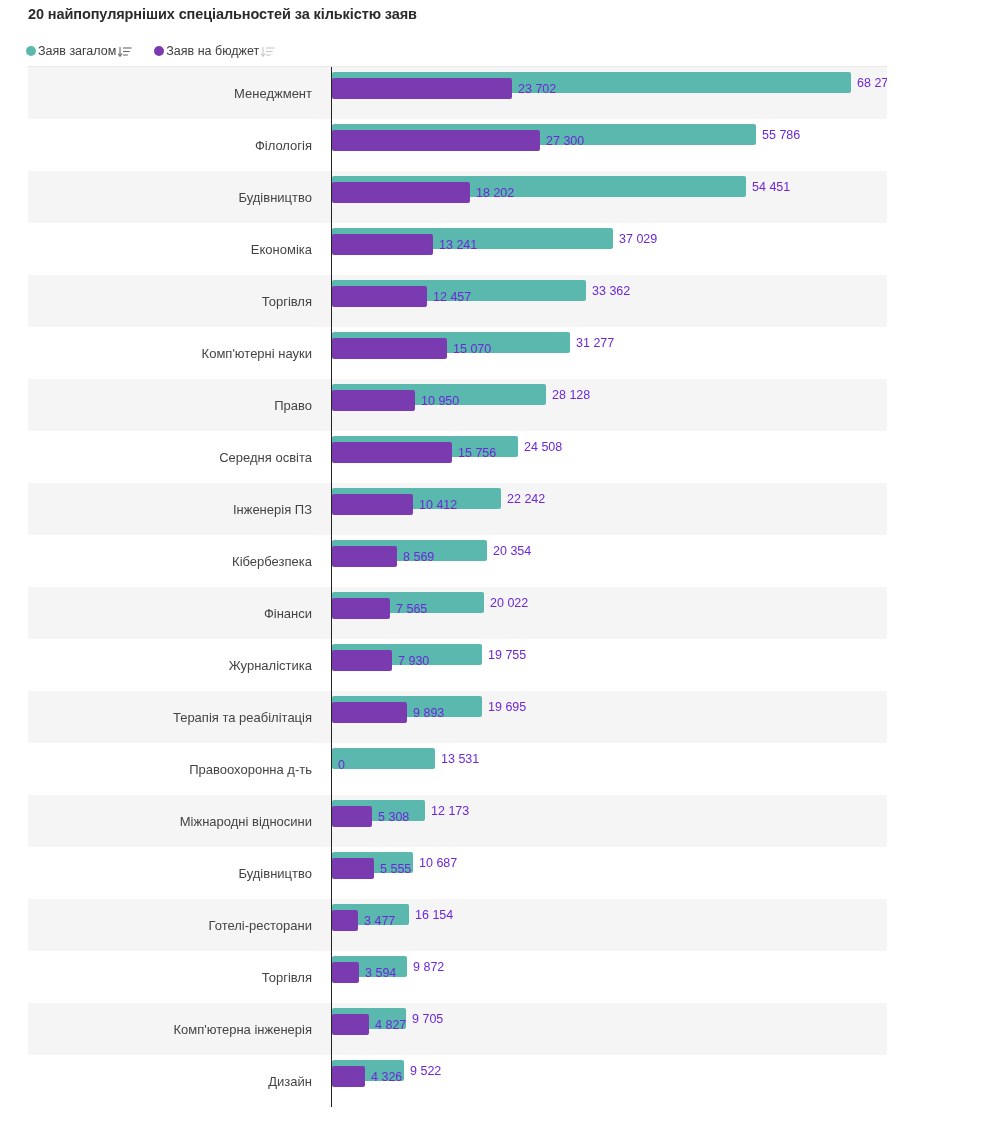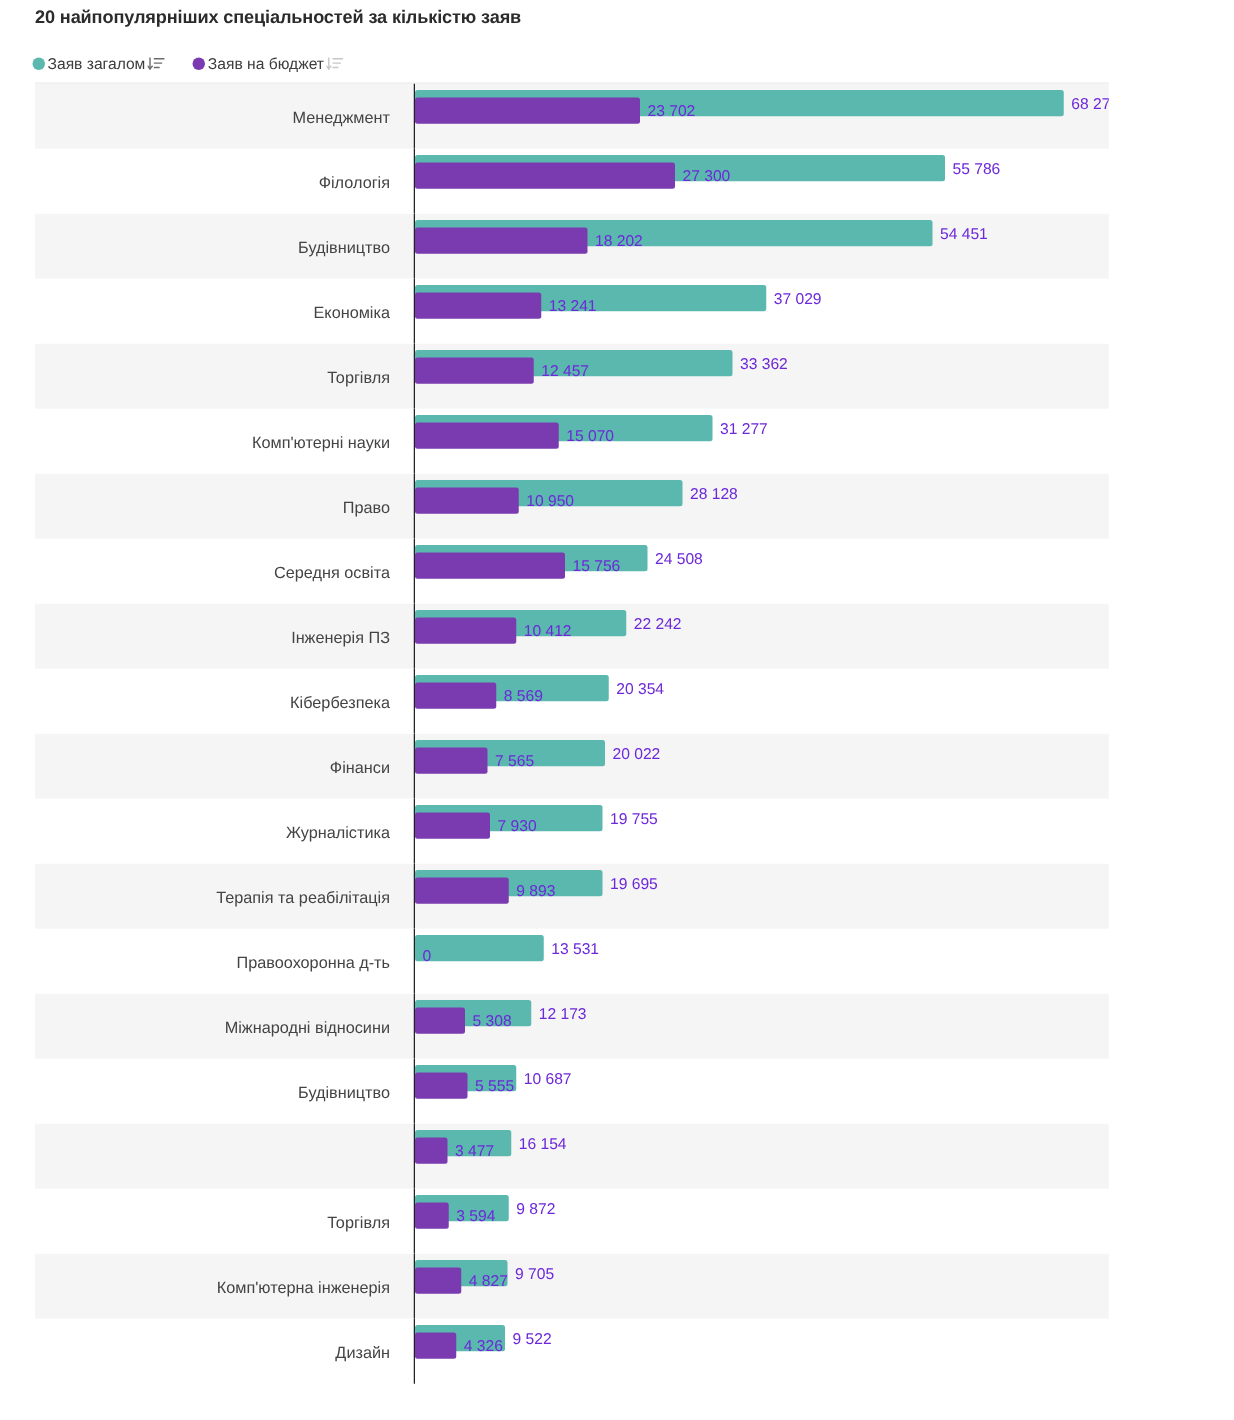--- a/index.html
+++ b/index.html
@@ -357,20 +357,21 @@
             <div class="bar teal" style="width: 81px; background: rgb(91, 184, 174);"></div>
             <span class="bar-value">10 687</span>
           </div>
           <div class="bar-line budget">
             <div class="bar purple" style="width: 42px; background: rgb(123, 59, 176);"></div>
             <span class="bar-value">5 555</span>
           </div>
         </div>
       </div>
       <div class="row odd">
+        <div class="row-label">Готелі-ресторани</div>
         <div class="bars">
           <div class="bar-line total">
             <div class="bar teal" style="width: 77px; background: rgb(91, 184, 174);"></div>
             <span class="bar-value">16 154</span>
           </div>
           <div class="bar-line budget">
             <div class="bar purple" style="width: 26px; background: rgb(123, 59, 176);"></div>
             <span class="bar-value">3 477</span>
           </div>
         </div>

